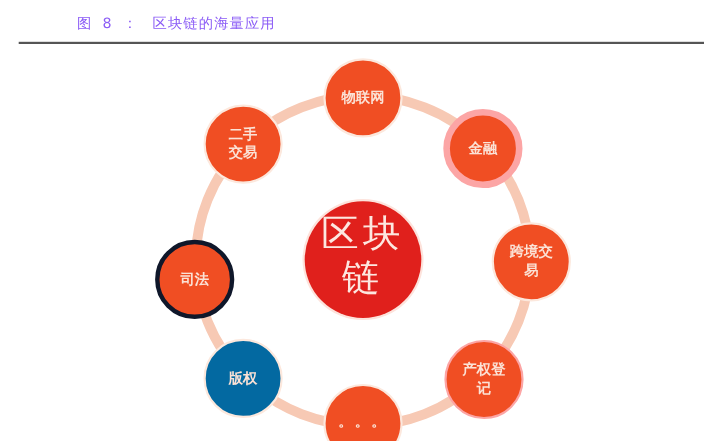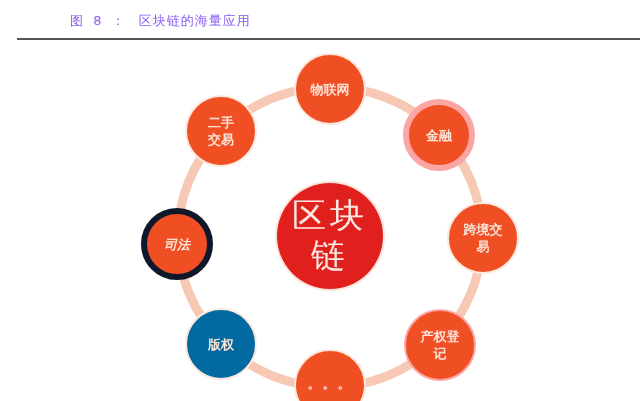--- a/index.html
+++ b/index.html
@@ -62,21 +62,21 @@
     .center-node {
       position: absolute;
       display: flex;
       align-items: center;
       justify-content: center;
       text-align: center;
       color: #fde7e0;
       font-size: 34px;
       line-height: 40px;
       border-radius: 50%;
-      font-family: Liberation Serif, serif;
+      font-family: Liberation Mono, monospace;
     }
     .center-node span {
       display: block;
       width: 80px;
       letter-spacing: 4px;
     }
   </style>
 </head>
 <body>
 
@@ -113,19 +113,19 @@
 </div>
 
 <div class="node" style="left:294px; top:349px; width:72px; height:72px; background:#f04e23; border:2px solid #fce8dd; align-items:flex-start; padding-top:24px; letter-spacing:2px;">
   <span>。。。</span>
 </div>
 
 <div class="node" style="left:185px; top:308px; width:72px; height:72px; background:#0369a1; border:2px solid #fce8dd;">
   <span>版权</span>
 </div>
 
-<div class="node" style="left:141px; top:208px; width:72px; height:72px; background:#f04e23; border:6px solid #0f172a;font-style:italic;">
+<div class="node" style="left:141px; top:218px; width:72px; height:72px; background:#f04e23; border:4px solid #0f172a;">
   <span>司法</span>
 </div>
 
 <div class="node" style="left:185px; top:95px; width:72px; height:72px; background:#f04e23; border:2px solid #fce8dd;">
   <span style="width:34px;">二手交易</span>
 </div>
 
 </body></html>

